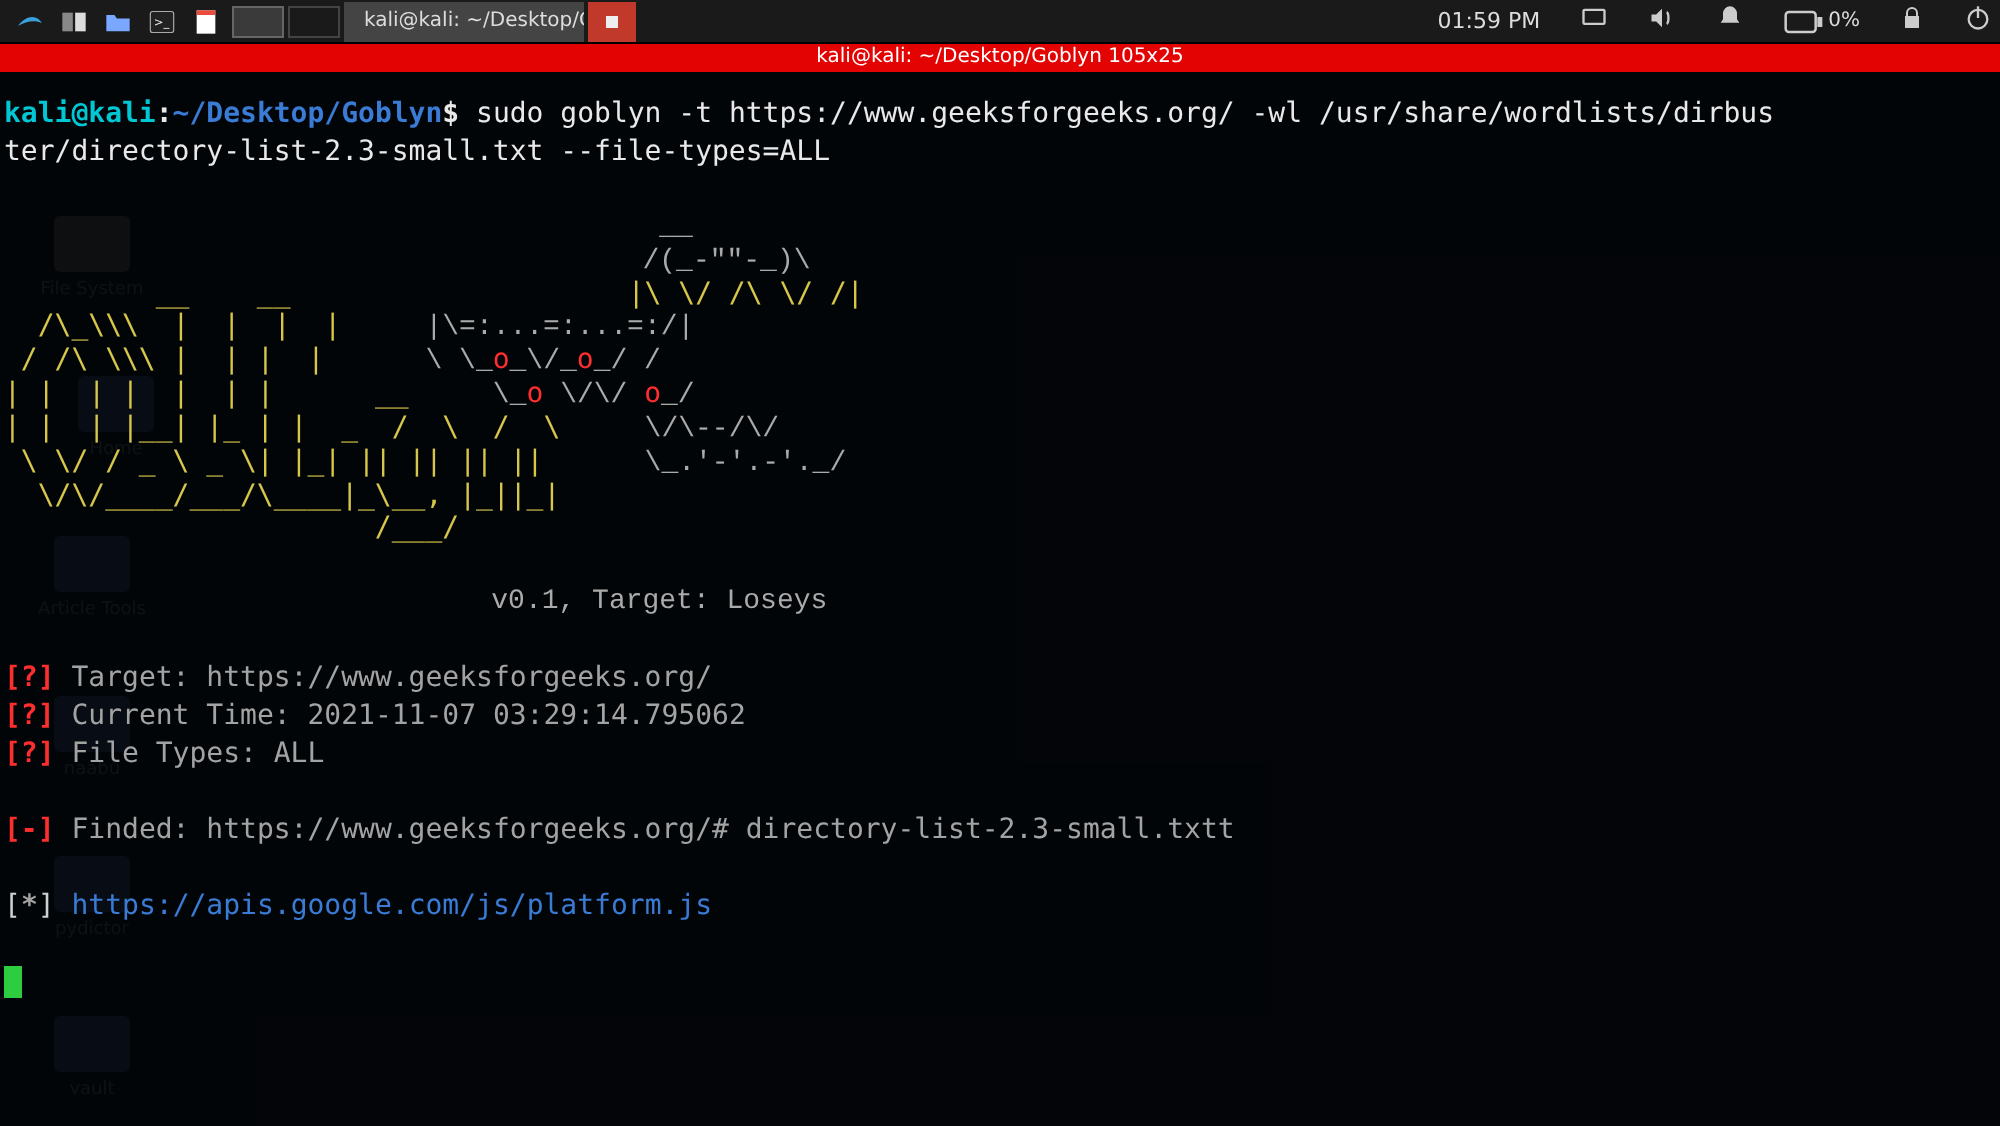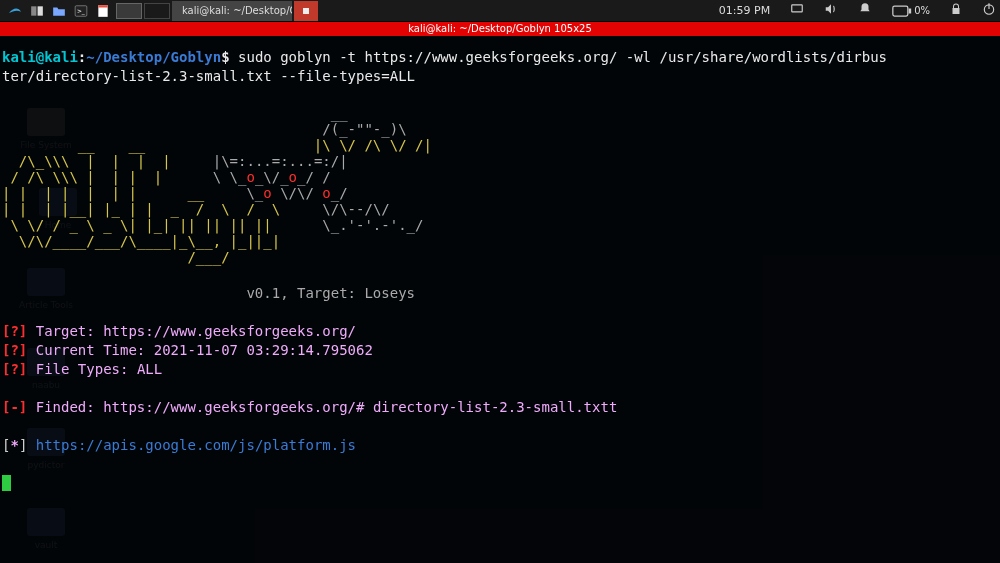--- a/index.html
+++ b/index.html
@@ -109,23 +109,23 @@
     letter-spacing: 0;
     color: #e0e0e0;
     position: relative;
     overflow: hidden;
   }
 
   
   .c-cyan   { color: #00c7d4; }
   .c-blue   { color: #3a7bd5; }
   .c-white  { color: #e9e9e9; }
-  .c-gray   { color: #aaaaaa; }
+  .c-gray   { color: #aaaaaa; font-family: Liberation Mono, monospace; }
   .c-yellow { color: #d7c64a; }
-  .c-green  { color: #f0abfc; }
+  .c-green  { color: #a3a3a3; }
   .c-red    { color: #ff2e2e; }
   .c-dwhite { color: #cfcfcf; }
   .bold     { font-weight: bold; }
 
   .ascii-art {
     font-size: 14px;
     line-height: 16px;
     display: block;
   }
 

